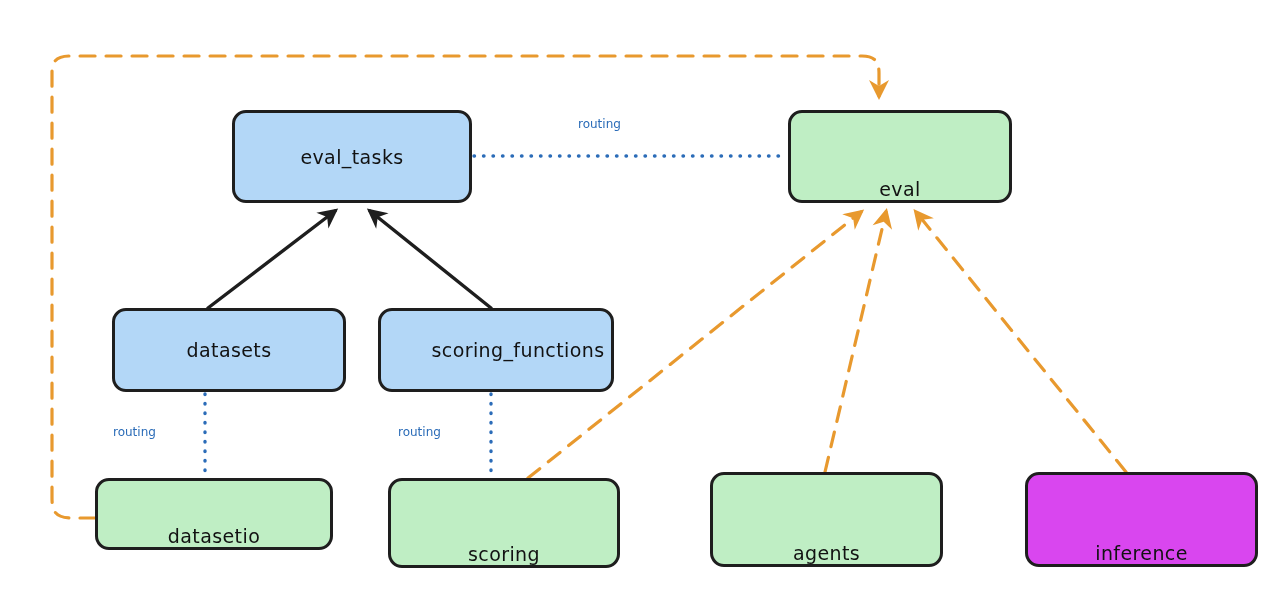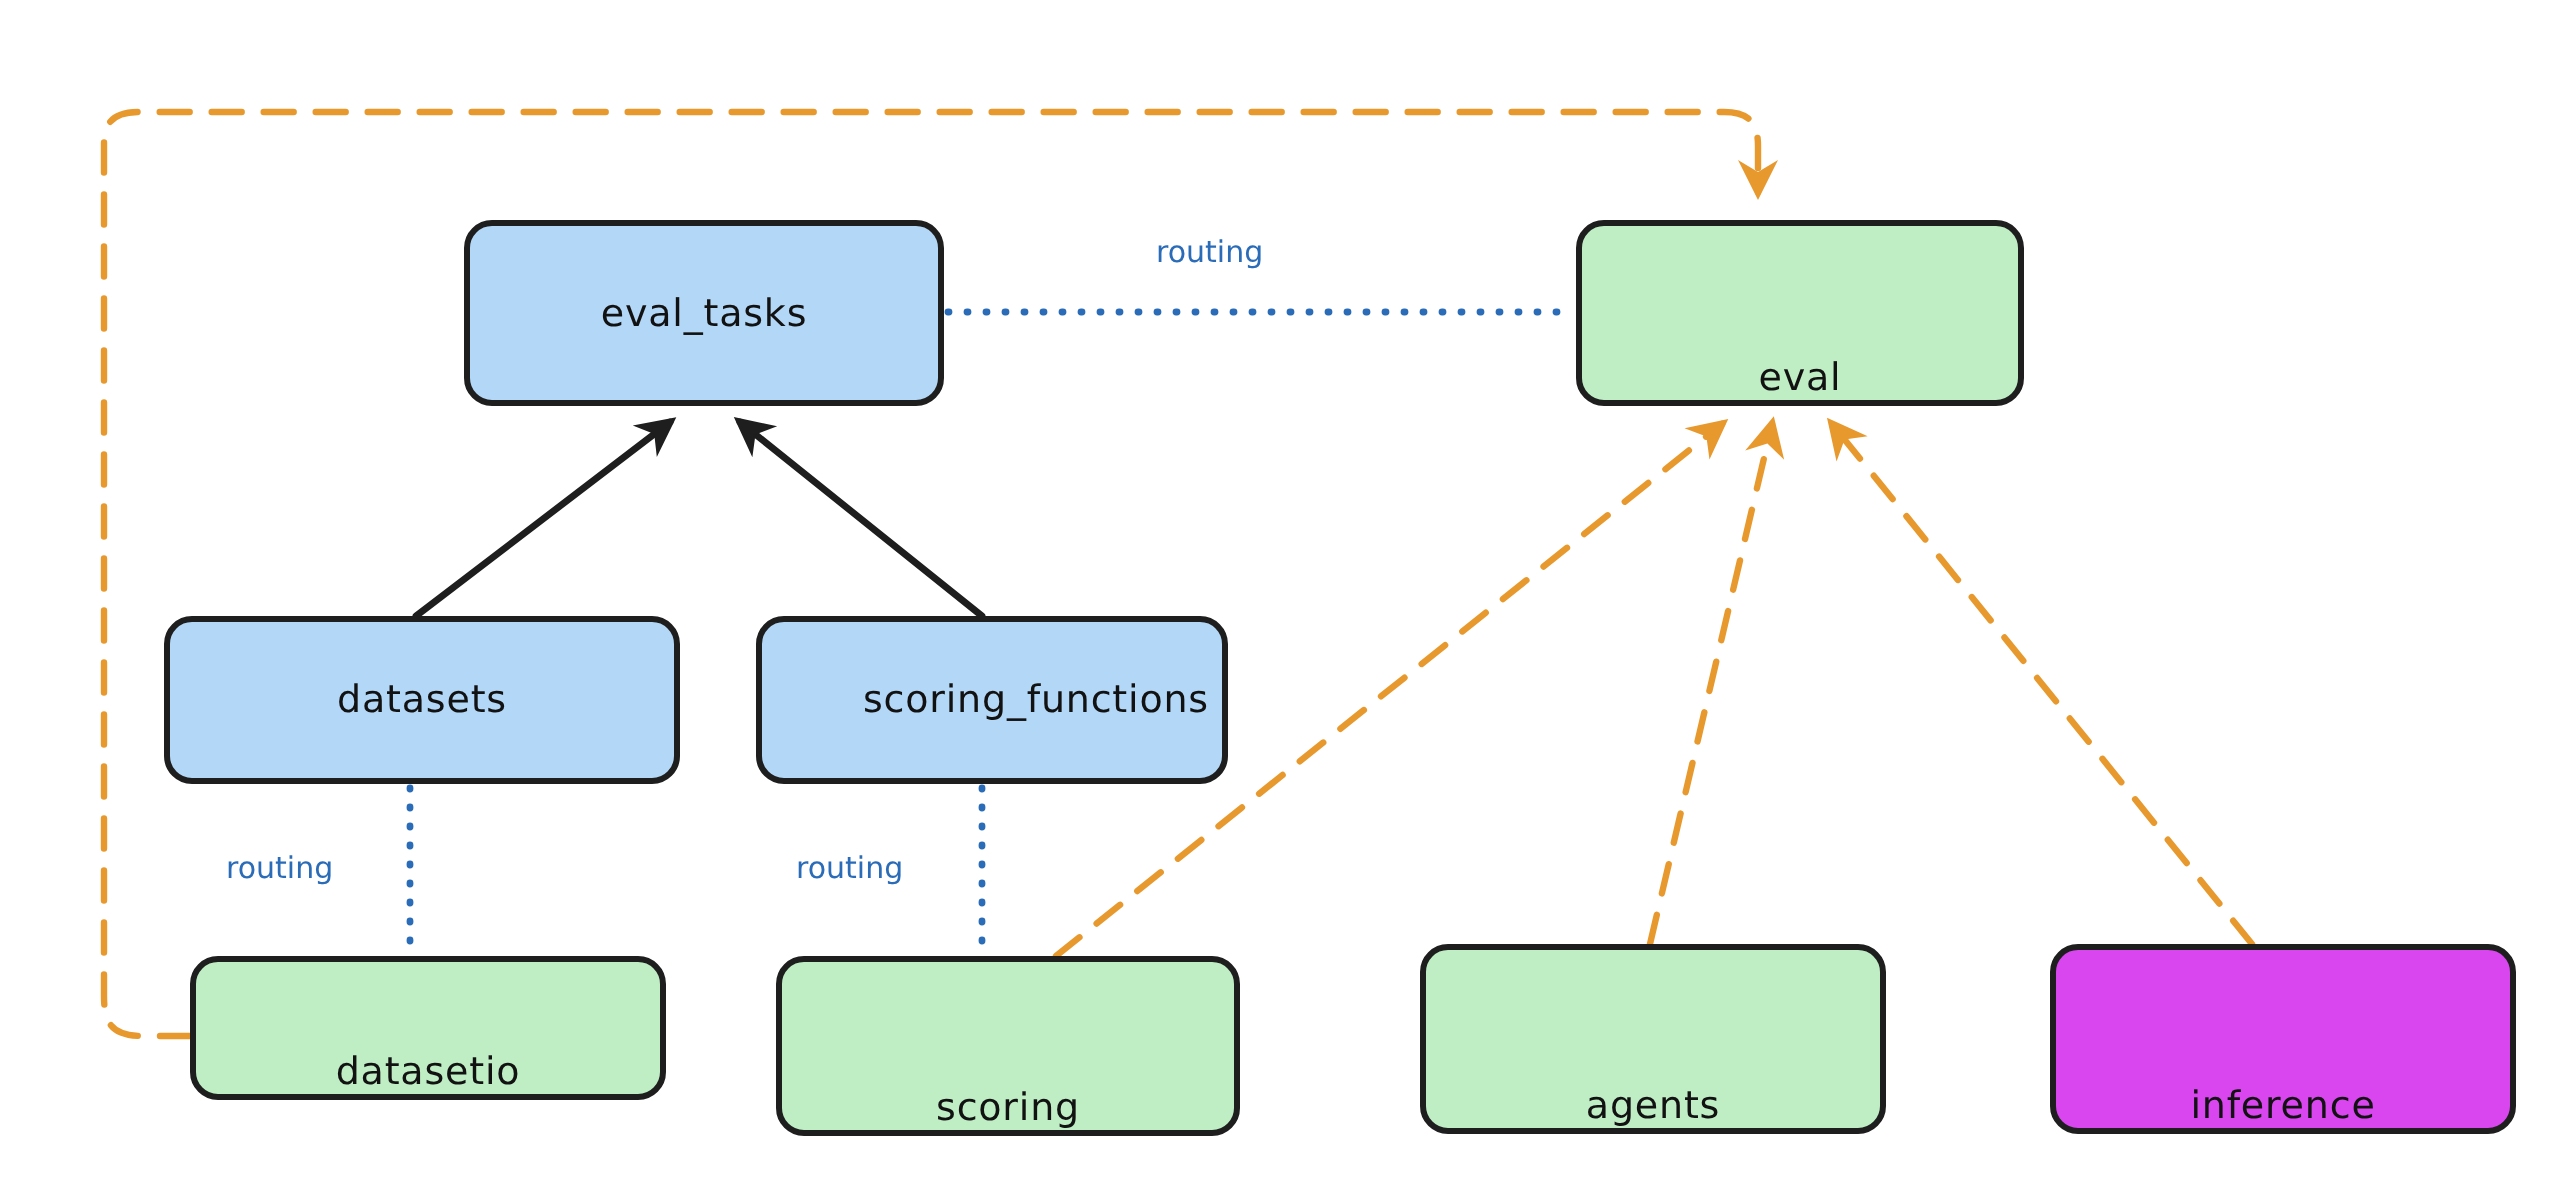--- a/index.html
+++ b/index.html
@@ -43,21 +43,21 @@
     letter-spacing: 0.4px;
     white-space: nowrap;
     user-select: none;
   }
   .node.blue  { background: #b3d7f7; }
   .node.green { background: #bfeec4; align-items: flex-end; }
 
   .edge-label {
     position: absolute;
     font-family: "DejaVu Sans", sans-serif;
-    font-size: 15px;
+    font-size: 12px;
     color: #2b6cb8;
     white-space: nowrap;
     z-index: 4;
     user-select: none;
   }
 </style>
 </head>
 <body>
 
 <div id="canvas" style="width: 1280px; height: 596px; background: rgb(255, 255, 255);">
@@ -94,21 +94,21 @@
   </svg>
 
   <div class="node blue" style="left: 232px; top: 110px; width: 240px; height: 93px; background: rgb(179, 215, 247);">
     <span class="node-label">eval_tasks</span>
   </div>
 
   <div class="node green" style="left: 788px; top: 110px; width: 224px; height: 93px; background: rgb(191, 238, 196);">
     <span class="node-label">eval</span>
   </div>
 
-  <div class="node blue" style="left: 82px; top: 308px; width: 258px; height: 84px; background: rgb(179, 215, 247);">
+  <div class="node blue" style="left: 112px; top: 308px; width: 234px; height: 84px; background: rgb(179, 215, 247);">
     <span class="node-label">datasets</span>
   </div>
 
   <div class="node blue" style="left: 378px; top: 308px; width: 236px; height: 84px; background: rgb(179, 215, 247); padding-left: 44px;">
     <span class="node-label">scoring_functions</span>
   </div>
 
   <div class="node green" style="left: 95px; top: 478px; width: 238px; height: 72px; background: rgb(191, 238, 196);">
     <span class="node-label">datasetio</span>
   </div>

